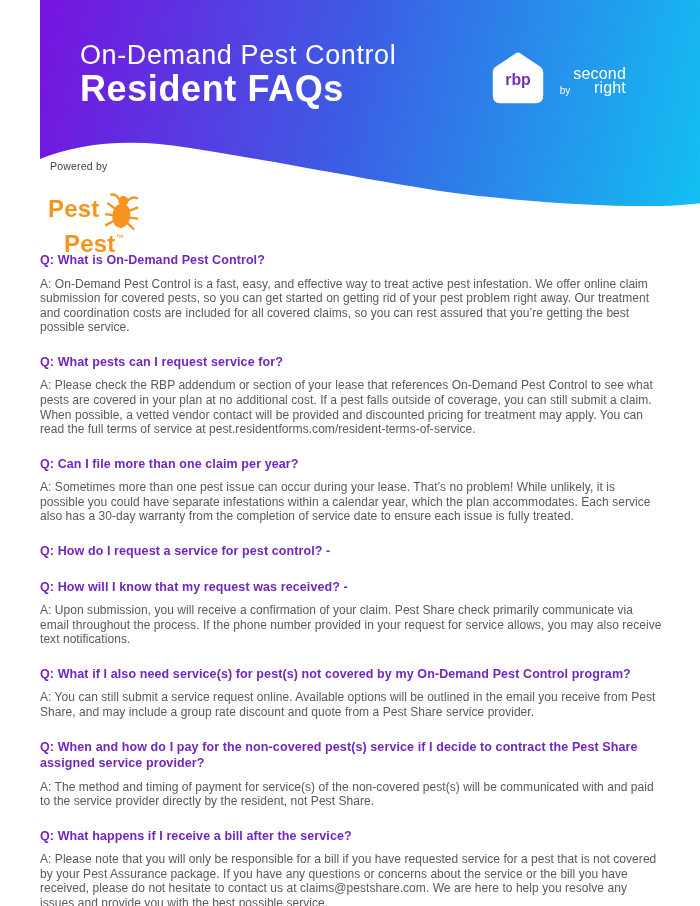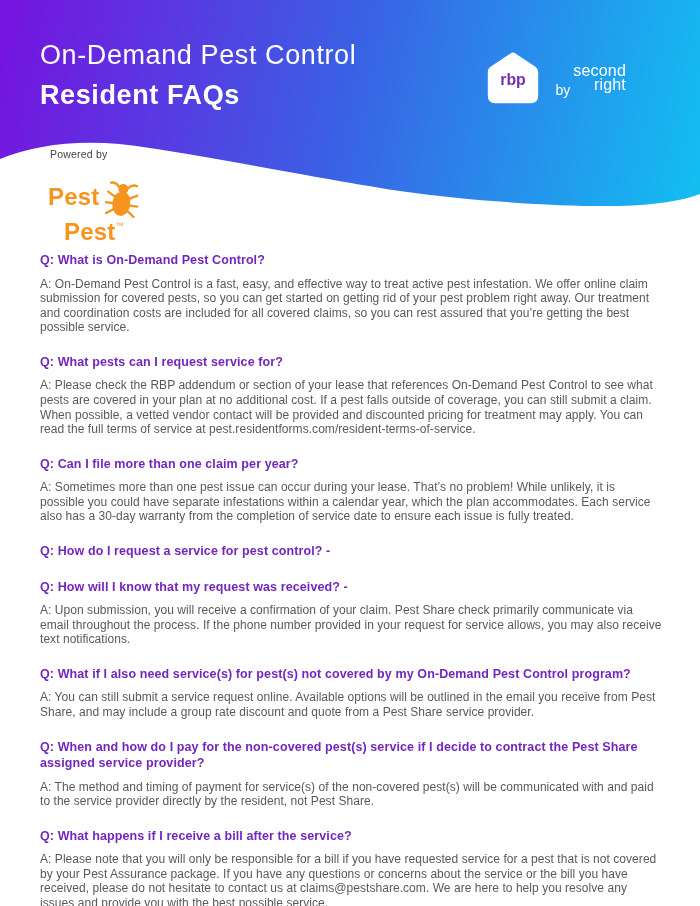--- a/index.html
+++ b/index.html
@@ -3,43 +3,43 @@
 <meta charset="utf-8">
 <style>
   * { box-sizing: border-box; }
   html, body { margin: 0; padding: 0; }
   body {
     width: 700px; height: 906px;
     background: #ffffff;
     font-family: "Liberation Sans", sans-serif;
     -webkit-font-smoothing: antialiased;
   }
-  .page { position: relative; width: 700px; height: 906px; overflow: hidden; background: #fff; }
+  .page { position: relative; width: 700px; height: 906px; overflow: hidden; background: #fff; padding-left: 40px; }
 
   
   .hero {
     position: relative;
     height: 220px;
     background: linear-gradient(102deg, #7712DF 0%, #3B5FE4 48%, #12C0F2 100%);
   }
   .hero-title { position: absolute; left: 40px; top: 38px; color: #ffffff; }
   .title-line1 { font-size: 27px; font-weight: 400; letter-spacing: 0.6px; line-height: 34px; }
-  .title-line2 { font-size: 27px; font-weight: 700; letter-spacing: 0.6px; line-height: 34px; margin-top: 6px; }
+  .title-line2 { font-size: 36px; font-weight: 700; letter-spacing: 0.6px; line-height: 34px; }
 
   .brand { position: absolute; right: 74px; top: 50px; display: flex; align-items: center; gap: 14px; text-align: right; }
   .rbp-badge { width: 56px; height: 56px; display: block; }
   .sn-lockup { color: #fff; display: flex; align-items: flex-start; gap: 3px; padding-top: 6px; }
-  .sn-by { font-size: 14px; font-weight: 400; margin-top: 18px; }
+  .sn-by { font-size: 10px; font-weight: 400; margin-top: 18px; }
   .sn-stack { font-weight: 400; font-size: 16px; line-height: 14px; letter-spacing: 0.2px; }
   .sn-line2 { margin-left: 13px; }
 
   .wave { position: absolute; left: 0; bottom: -1px; width: 700px; height: 92px; display: block; }
 
   
-  .powered { position: absolute; left: 48px; top: 148px; }
+  .powered { position: absolute; left: 48px; top: 160px; }
   .powered-label { font-size: 10.5px; color: #414042; letter-spacing: 0.2px; margin: 0 0 3px 2px; }
   .pest-row { display: flex; align-items: flex-start; margin-top: 26px; }
   .pest-word { color: #F7941E; font-weight: 700; font-size: 24px; line-height: 22px; letter-spacing: 0.2px; }
   .bug { width: 34px; height: 42px; margin-left: 5px; margin-top: -8px; }
   .share-row { margin-left: 16px; margin-top: 0px; }
   .share-word { color: #F7941E; font-weight: 700; font-size: 24px; line-height: 24px; letter-spacing: 0.2px; }
   .tm { font-size: 8px; vertical-align: 12px; font-weight: 400; color: #F7941E; }
 
   
   .faq { position: absolute; top: 220px; left: 0; width: 700px; padding: 32px 38px 0 40px; }

